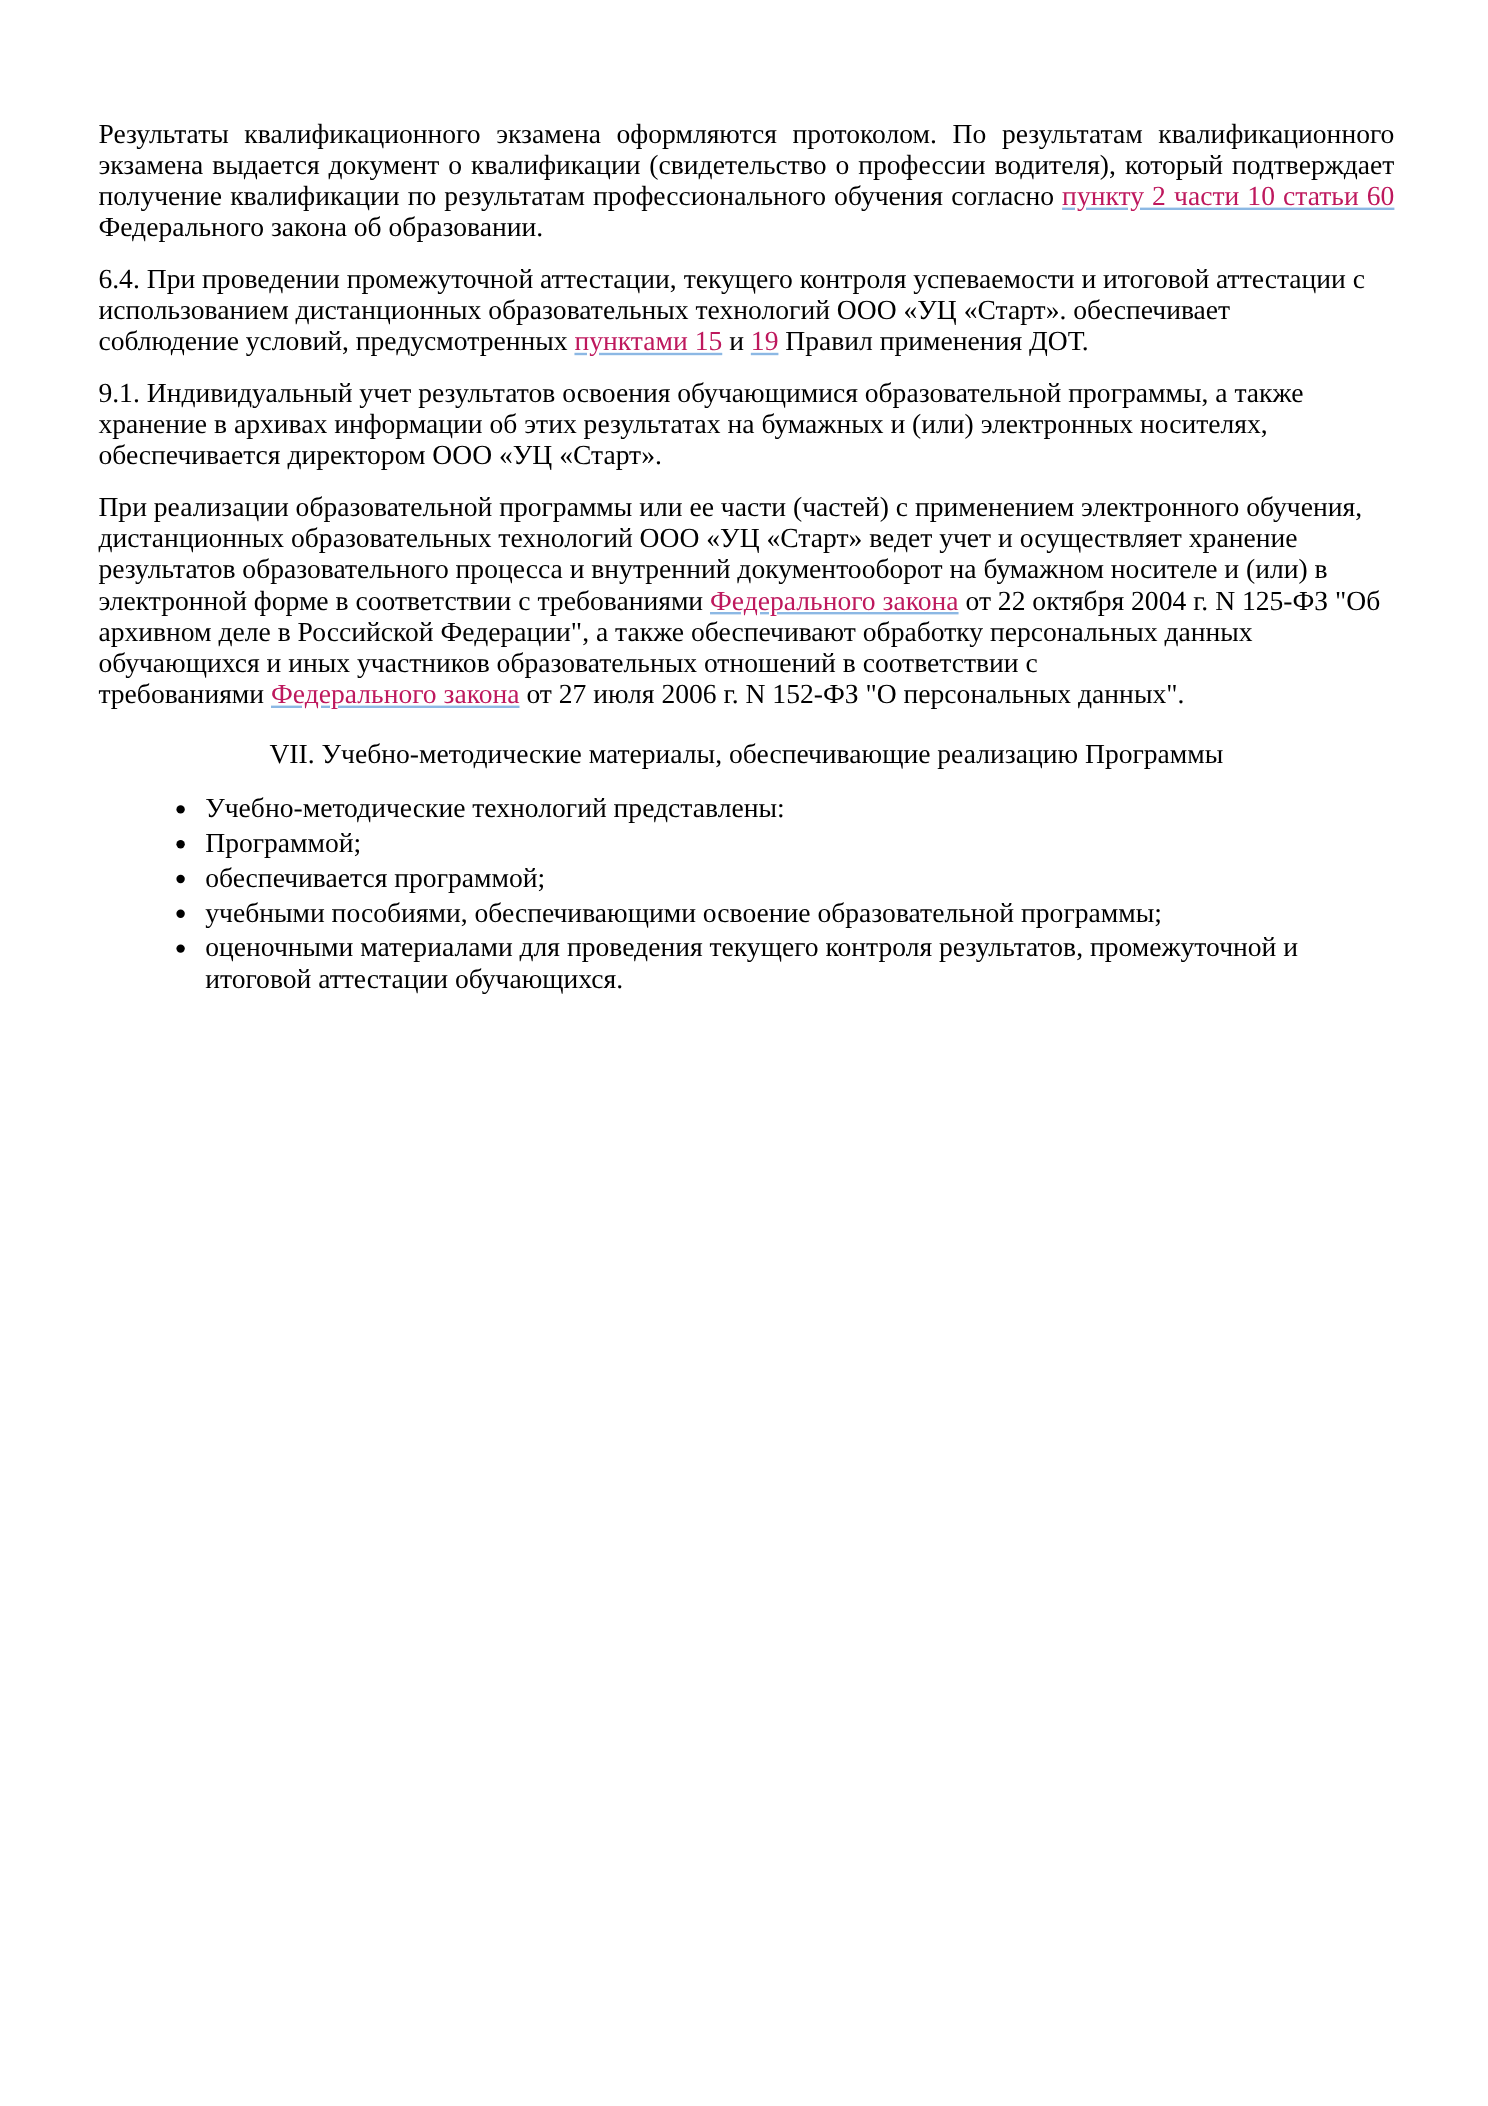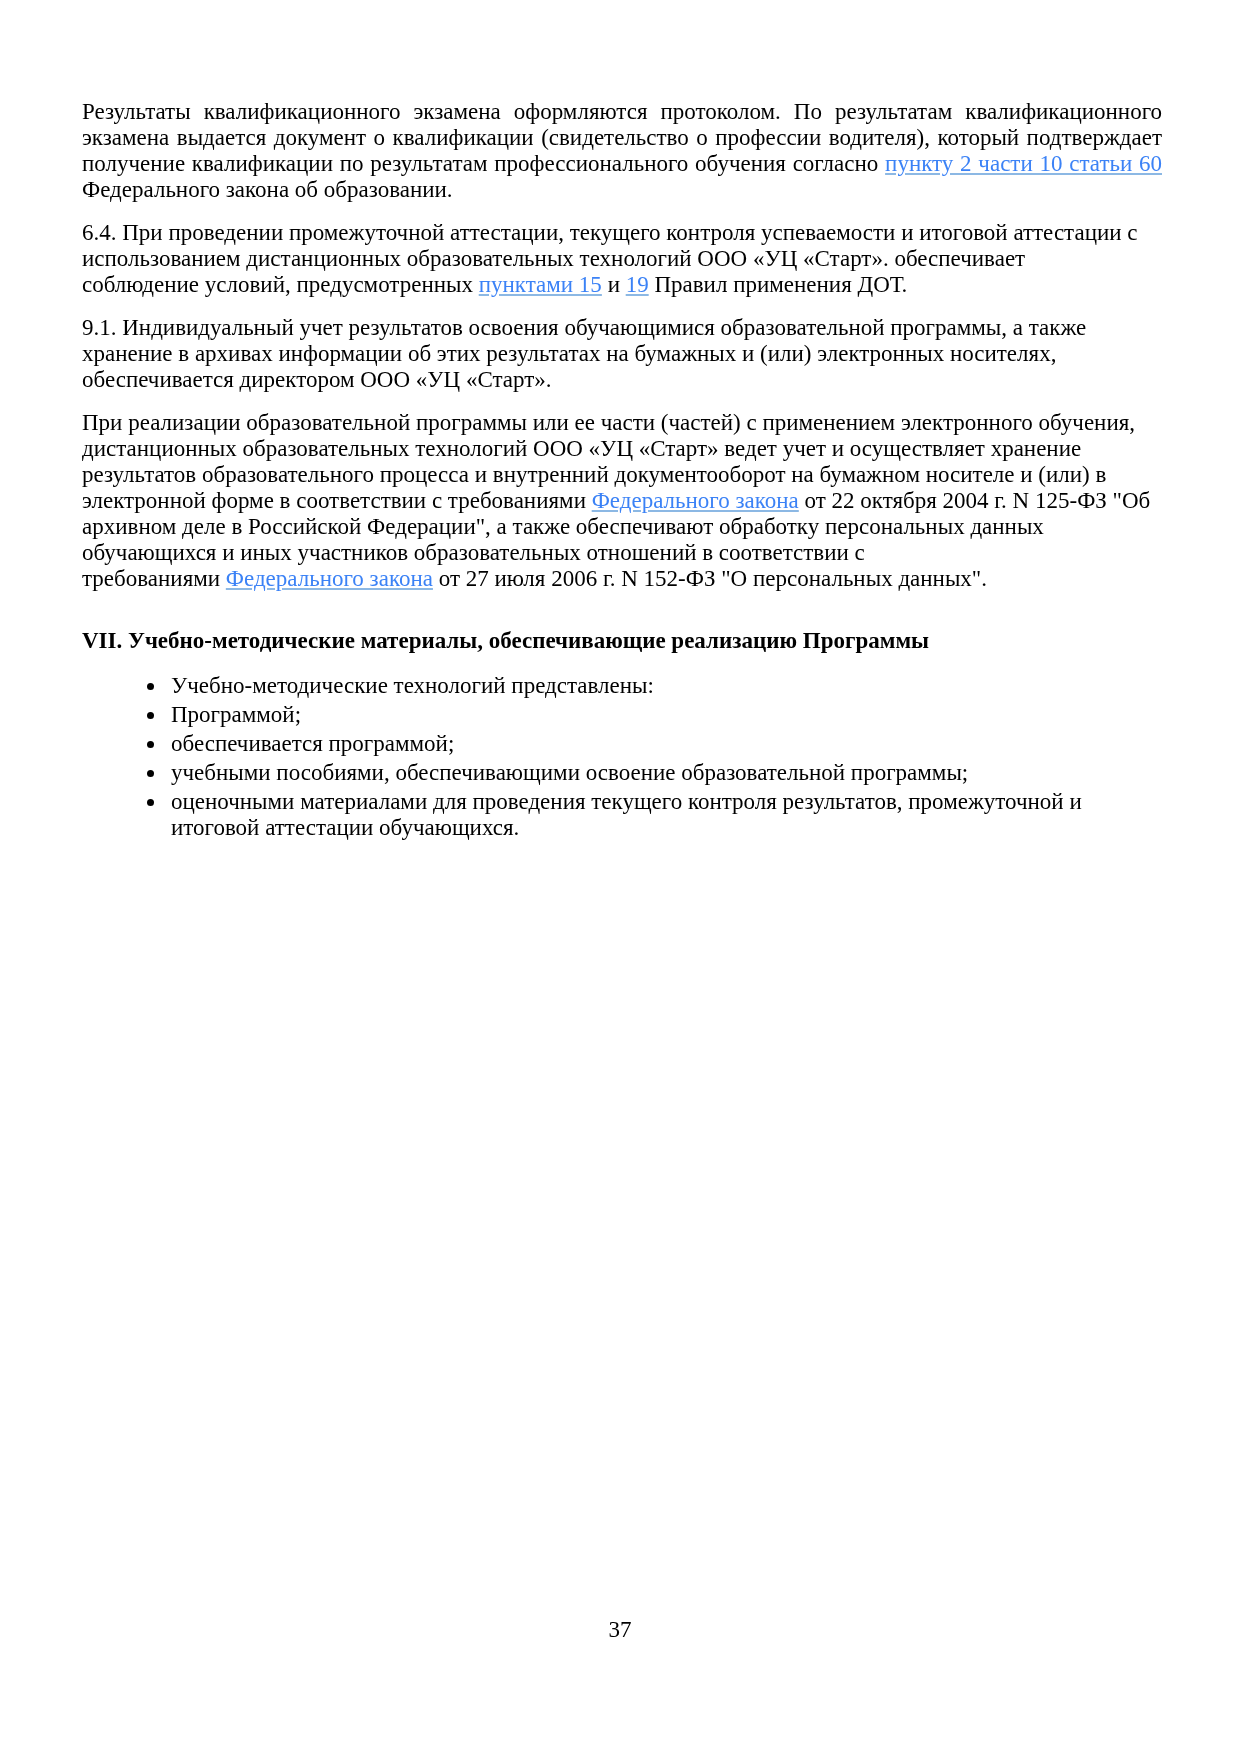--- a/index.html
+++ b/index.html
@@ -13,30 +13,31 @@
     padding: 99px 78px 0 82px;
     font-family: "Liberation Serif", "DejaVu Serif", serif;
     font-size: 23px;
     line-height: 26px;
     color: #000000;
     overflow: hidden;
   }
   .para { margin: 0 0 17px 0; }
   .para.justify { text-align: justify; }
   a.doc-link {
-    color: #3b82f6;
+    color: #be185d;
     text-decoration: underline;
     text-decoration-color: #8cb8e4;
     cursor: pointer;
   }
   .heading {
     font-size: 23px;
     line-height: 26px;
-    font-weight: bold;
-    margin: 36px 0 19px 0;
+    font-weight: normal;
+    text-align: center;
+    margin: 24px 0 19px 0;
   }
   ul.bullets { margin: 0; padding: 0 0 0 85px; }
   ul.bullets li { margin: 0 0 3px 0; padding-left: 4px; }
   .page-number {
     position: absolute;
     left: 0;
     right: 0;
     top: 1617px;
     text-align: center;
     font-size: 23px;
@@ -60,15 +61,14 @@
   <h2 class="heading">VII. Учебно-методические материалы, обеспечивающие реализацию Программы</h2>
 
   <ul class="bullets">
     <li>Учебно-методические технологий представлены:</li>
     <li>Программой;</li>
     <li>обеспечивается программой;</li>
     <li>учебными пособиями, обеспечивающими освоение образовательной программы;</li>
     <li>оценочными материалами для проведения текущего контроля результатов, промежуточной и итоговой аттестации обучающихся.</li>
   </ul>
 
-  <div class="page-number">37</div>
 
 </div>
 
 </body></html>

